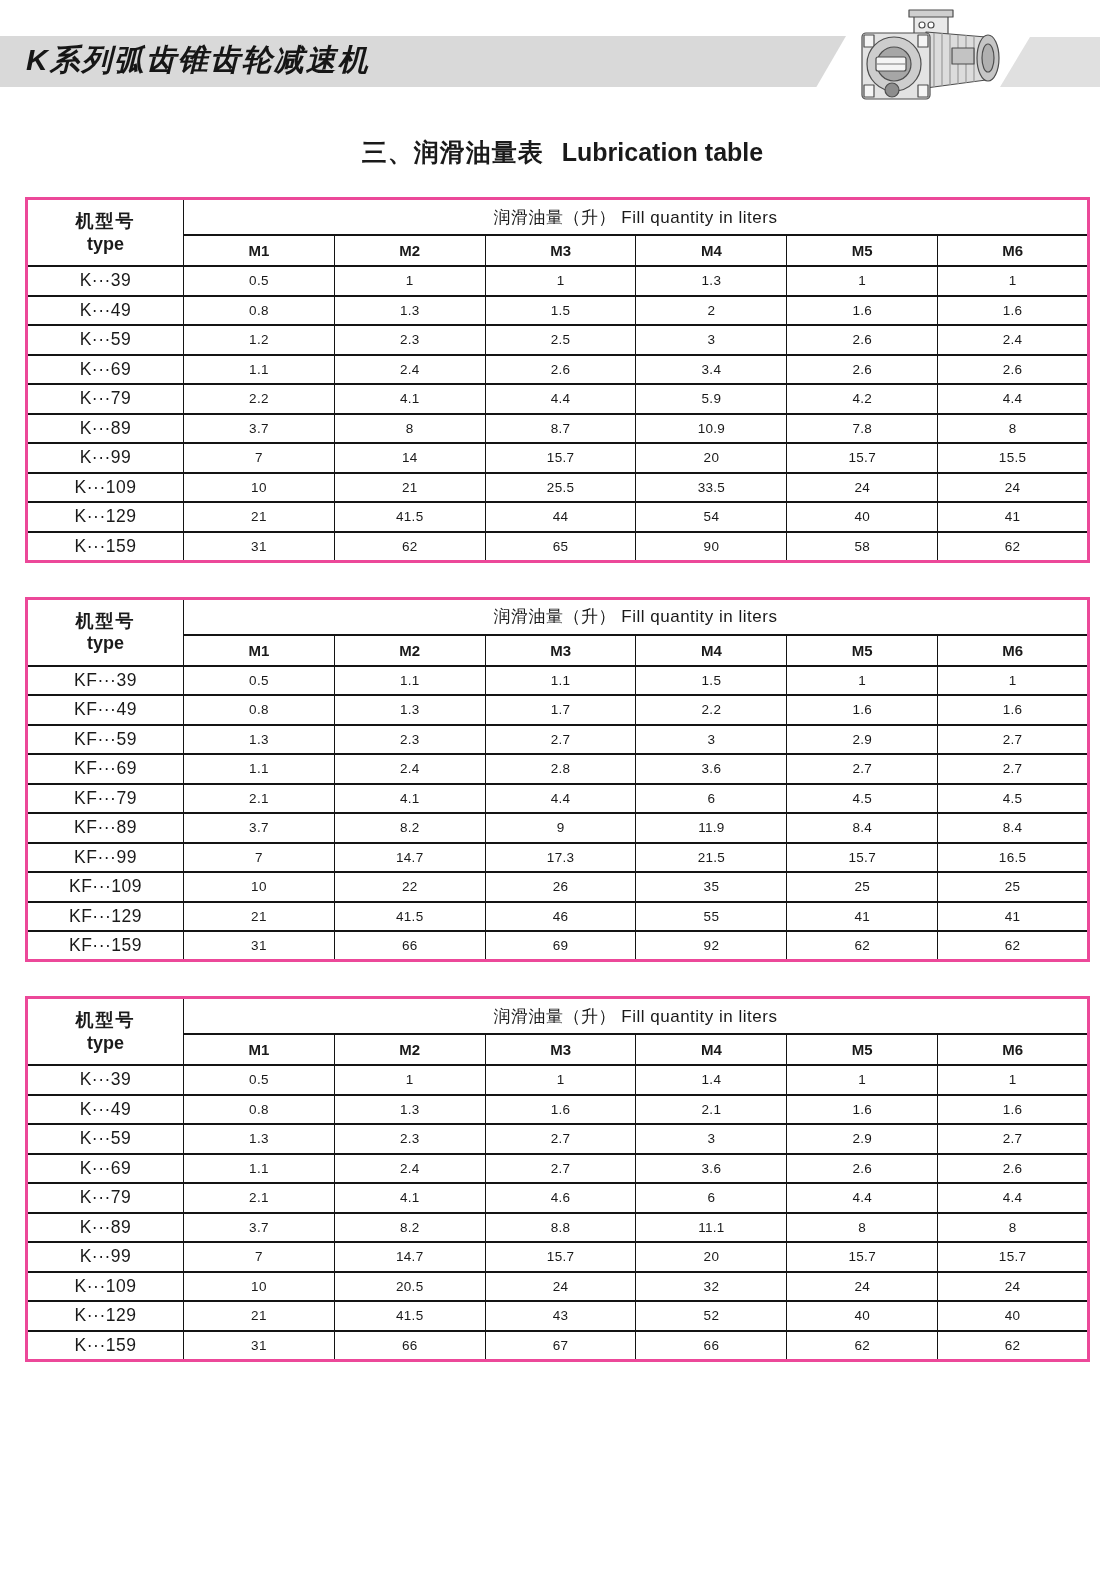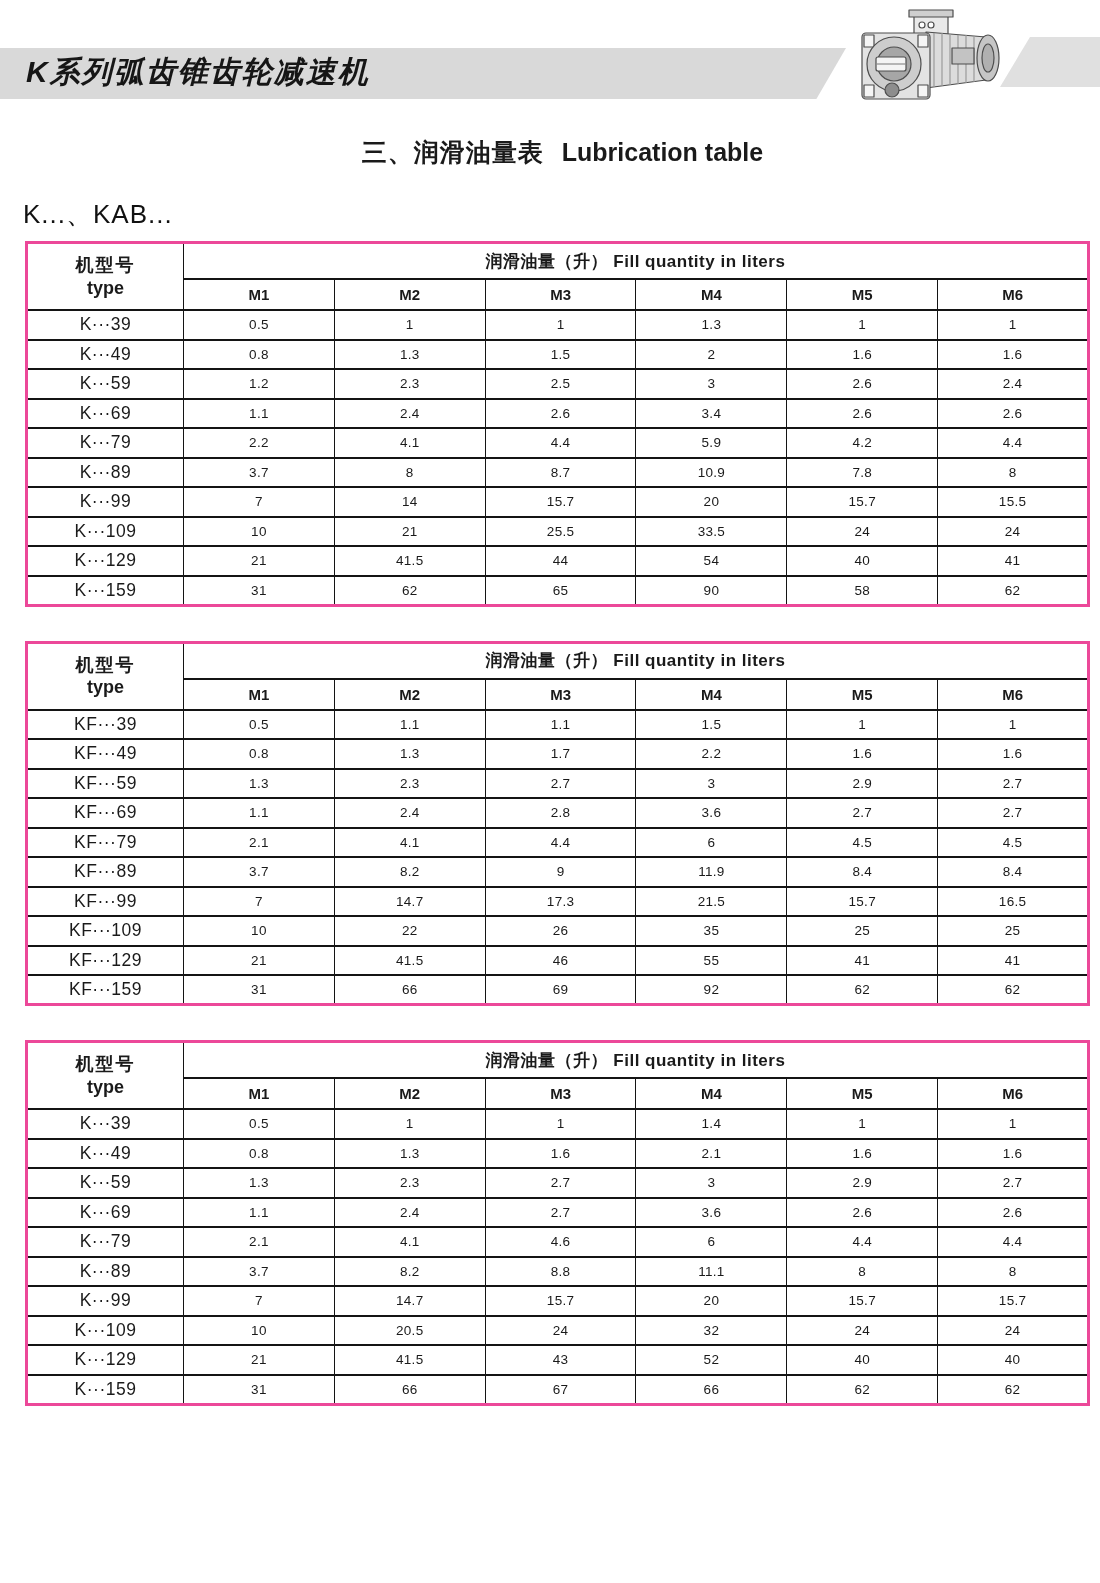--- a/index.html
+++ b/index.html
@@ -10,21 +10,21 @@
     width: 1100px; height: 1583px;
     overflow: hidden;
     font-family: "Liberation Sans", "DejaVu Sans", sans-serif;
     color: #1a1a1a;
     position: relative;
   }
 
   
   .top-area { position: relative; height: 112px; }
   .banner {
-    position: absolute; left: 0; top: 48px;
+    position: absolute; left: 0; top: 36px;
     width: 846px; height: 51px;
     background: #d9d9d9;
     clip-path: polygon(0 0, 100% 0, 96.5% 100%, 0 100%);
     display: flex; align-items: center;
   }
   .banner-text {
     font-size: 30px; font-weight: 700; font-style: italic;
     letter-spacing: 2px; padding-left: 26px; padding-bottom: 3px;
     color: #161616; white-space: nowrap;
   }
@@ -68,21 +68,21 @@
     border-top-width: 2px;
     border-bottom-width: 2px;
     text-align: center;
     vertical-align: middle;
     padding: 0;
     background: #ffffff;
   }
   .type-cell { width: 157px; }
   th.fill-cell {
     height: 34px;
-    font-size: 17px; font-weight: 700;
+    font-size: 17px; font-weight: 400;
     letter-spacing: 0.5px;
   }
   tr.m-row th {
     height: 29px;
     font-size: 15px; font-weight: 700;
   }
   th.type-cell { font-size: 18px; font-weight: 700; line-height: 1.25; }
   th.type-cell .cn { letter-spacing: 2px; }
   table.lub tbody tr { height: 29.5px; padding-left: 32px; }
   td.type-col { font-size: 17.5px; letter-spacing: 0.5px; }
@@ -132,21 +132,20 @@
   </svg>
 </div>
 
 <h2 class="doc-title">
   <span class="cn">三、润滑油量表</span>
   <span class="en">Lubrication table</span>
 </h2>
 
 <div id="sections">
   <section class="table-section">
-    <h3 class="section-label">K...、KAB...</h3>
     <table class="lub">
       <colgroup>
         <col class="type-cell">
         <col>
           <col>
           <col>
           <col>
           <col>
           <col>
       </colgroup>

